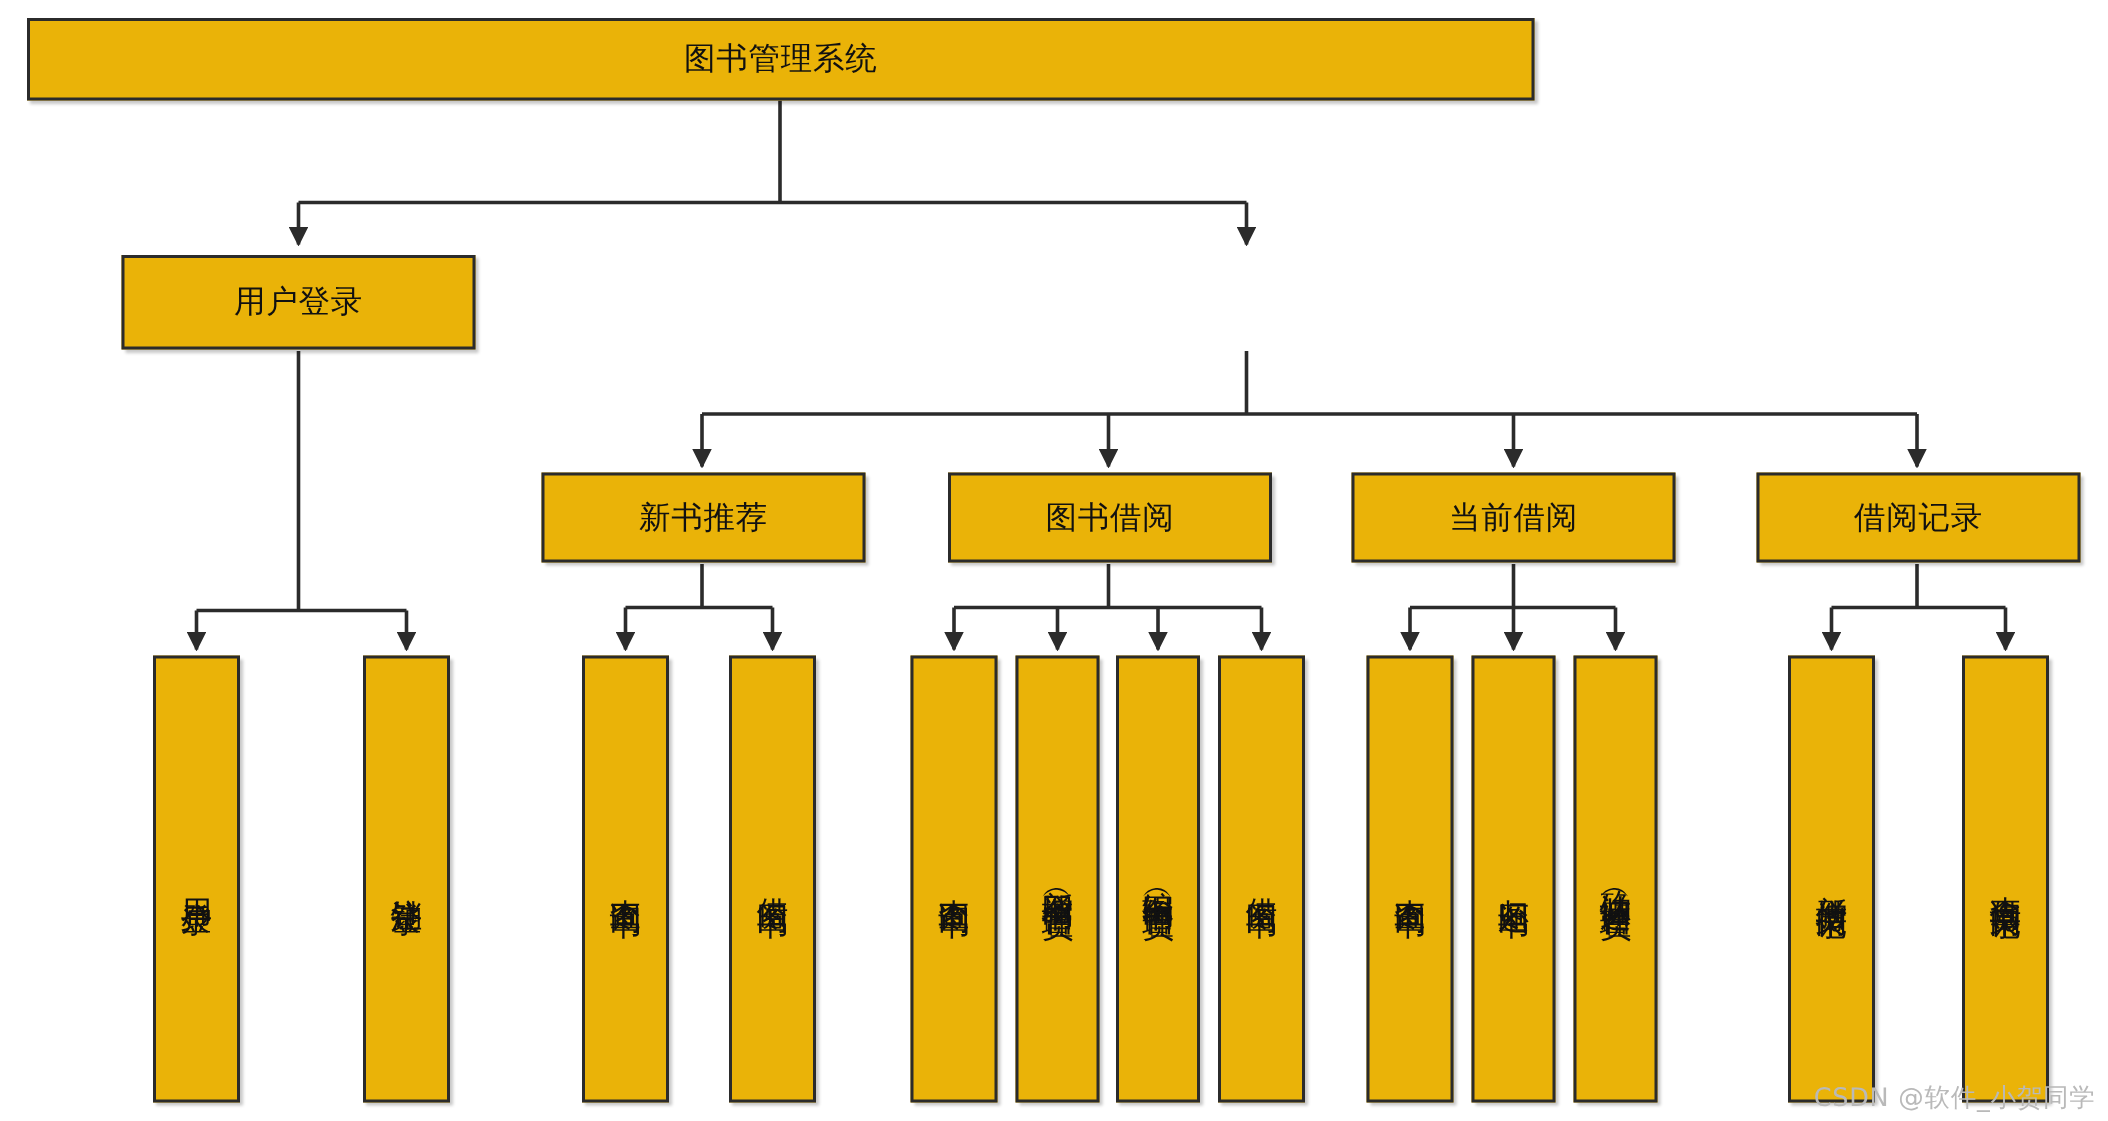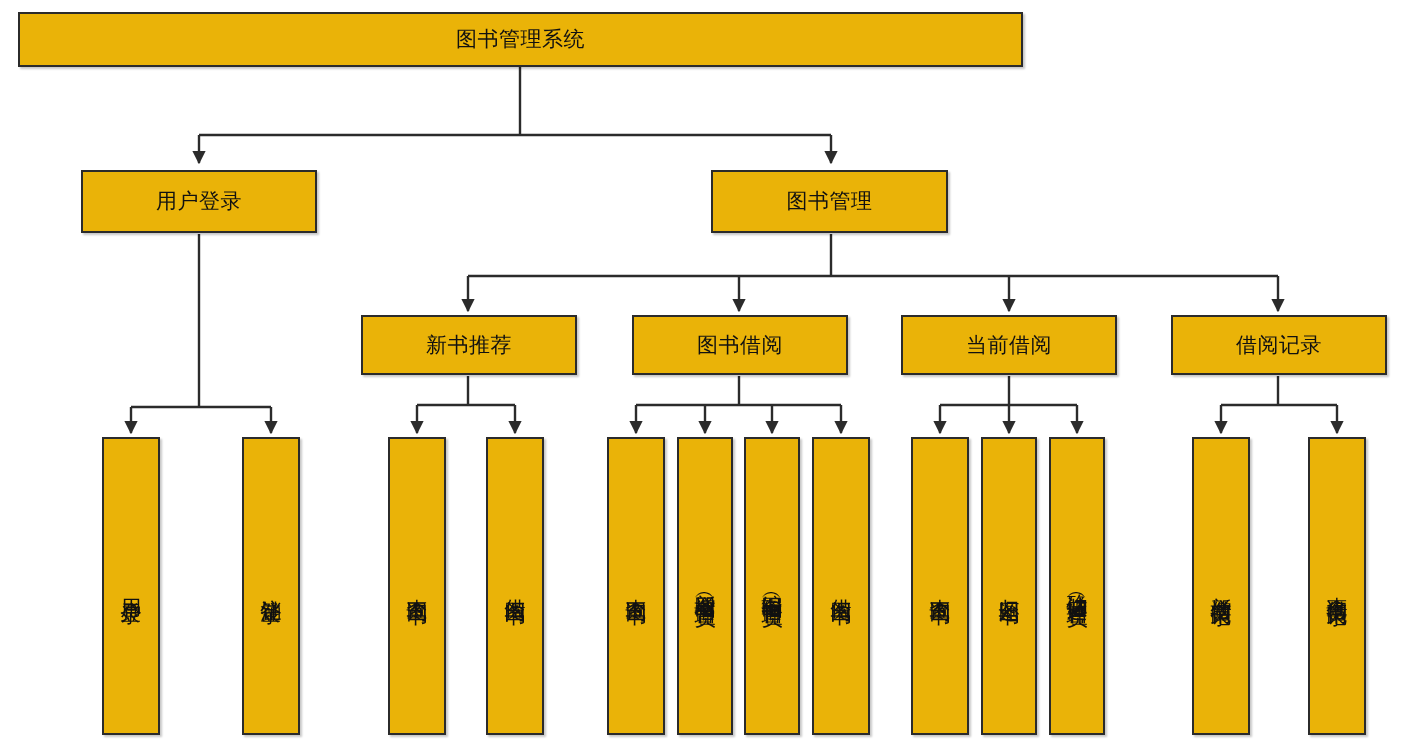--- a/index.html
+++ b/index.html
@@ -127,23 +127,20 @@
     </g>
   </svg>
 
   <div class="node root horiz" style="left:18px; top:12px; width:1005px; height:55px;">
     <span class="label">图书管理系统</span>
   </div>
 
   <div class="node horiz" style="left:81px; top:170px; width:236px; height:63px;">
     <span class="label">用户登录</span>
   </div>
-  <div class="node horiz" style="left:711px; top:170px; width:237px; height:63px;">
-    <span class="label">图书管理</span>
-  </div>
 
   <div class="node horiz" style="left:632px; top:315px; width:216px; height:60px;">
     <span class="label">图书借阅</span>
   </div>
   <div class="node horiz" style="left:361px; top:315px; width:216px; height:60px;">
     <span class="label">新书推荐</span>
   </div>
   <div class="node horiz" style="left:901px; top:315px; width:216px; height:60px;">
     <span class="label">当前借阅</span>
   </div>
@@ -188,14 +185,15 @@
     <span class="label">确认归还（管理员）</span>
   </div>
 
   <div class="node vert" style="left:1192px; top:437px; width:58px; height:298px;">
     <span class="label">新增借阅记录</span>
   </div>
   <div class="node vert" style="left:1308px; top:437px; width:58px; height:298px;">
     <span class="label">查询借阅记录</span>
   </div>
 
+  <div class="watermark">CSDN @软件_小贺同学</div>
 
 </div>
 
 </body></html>

